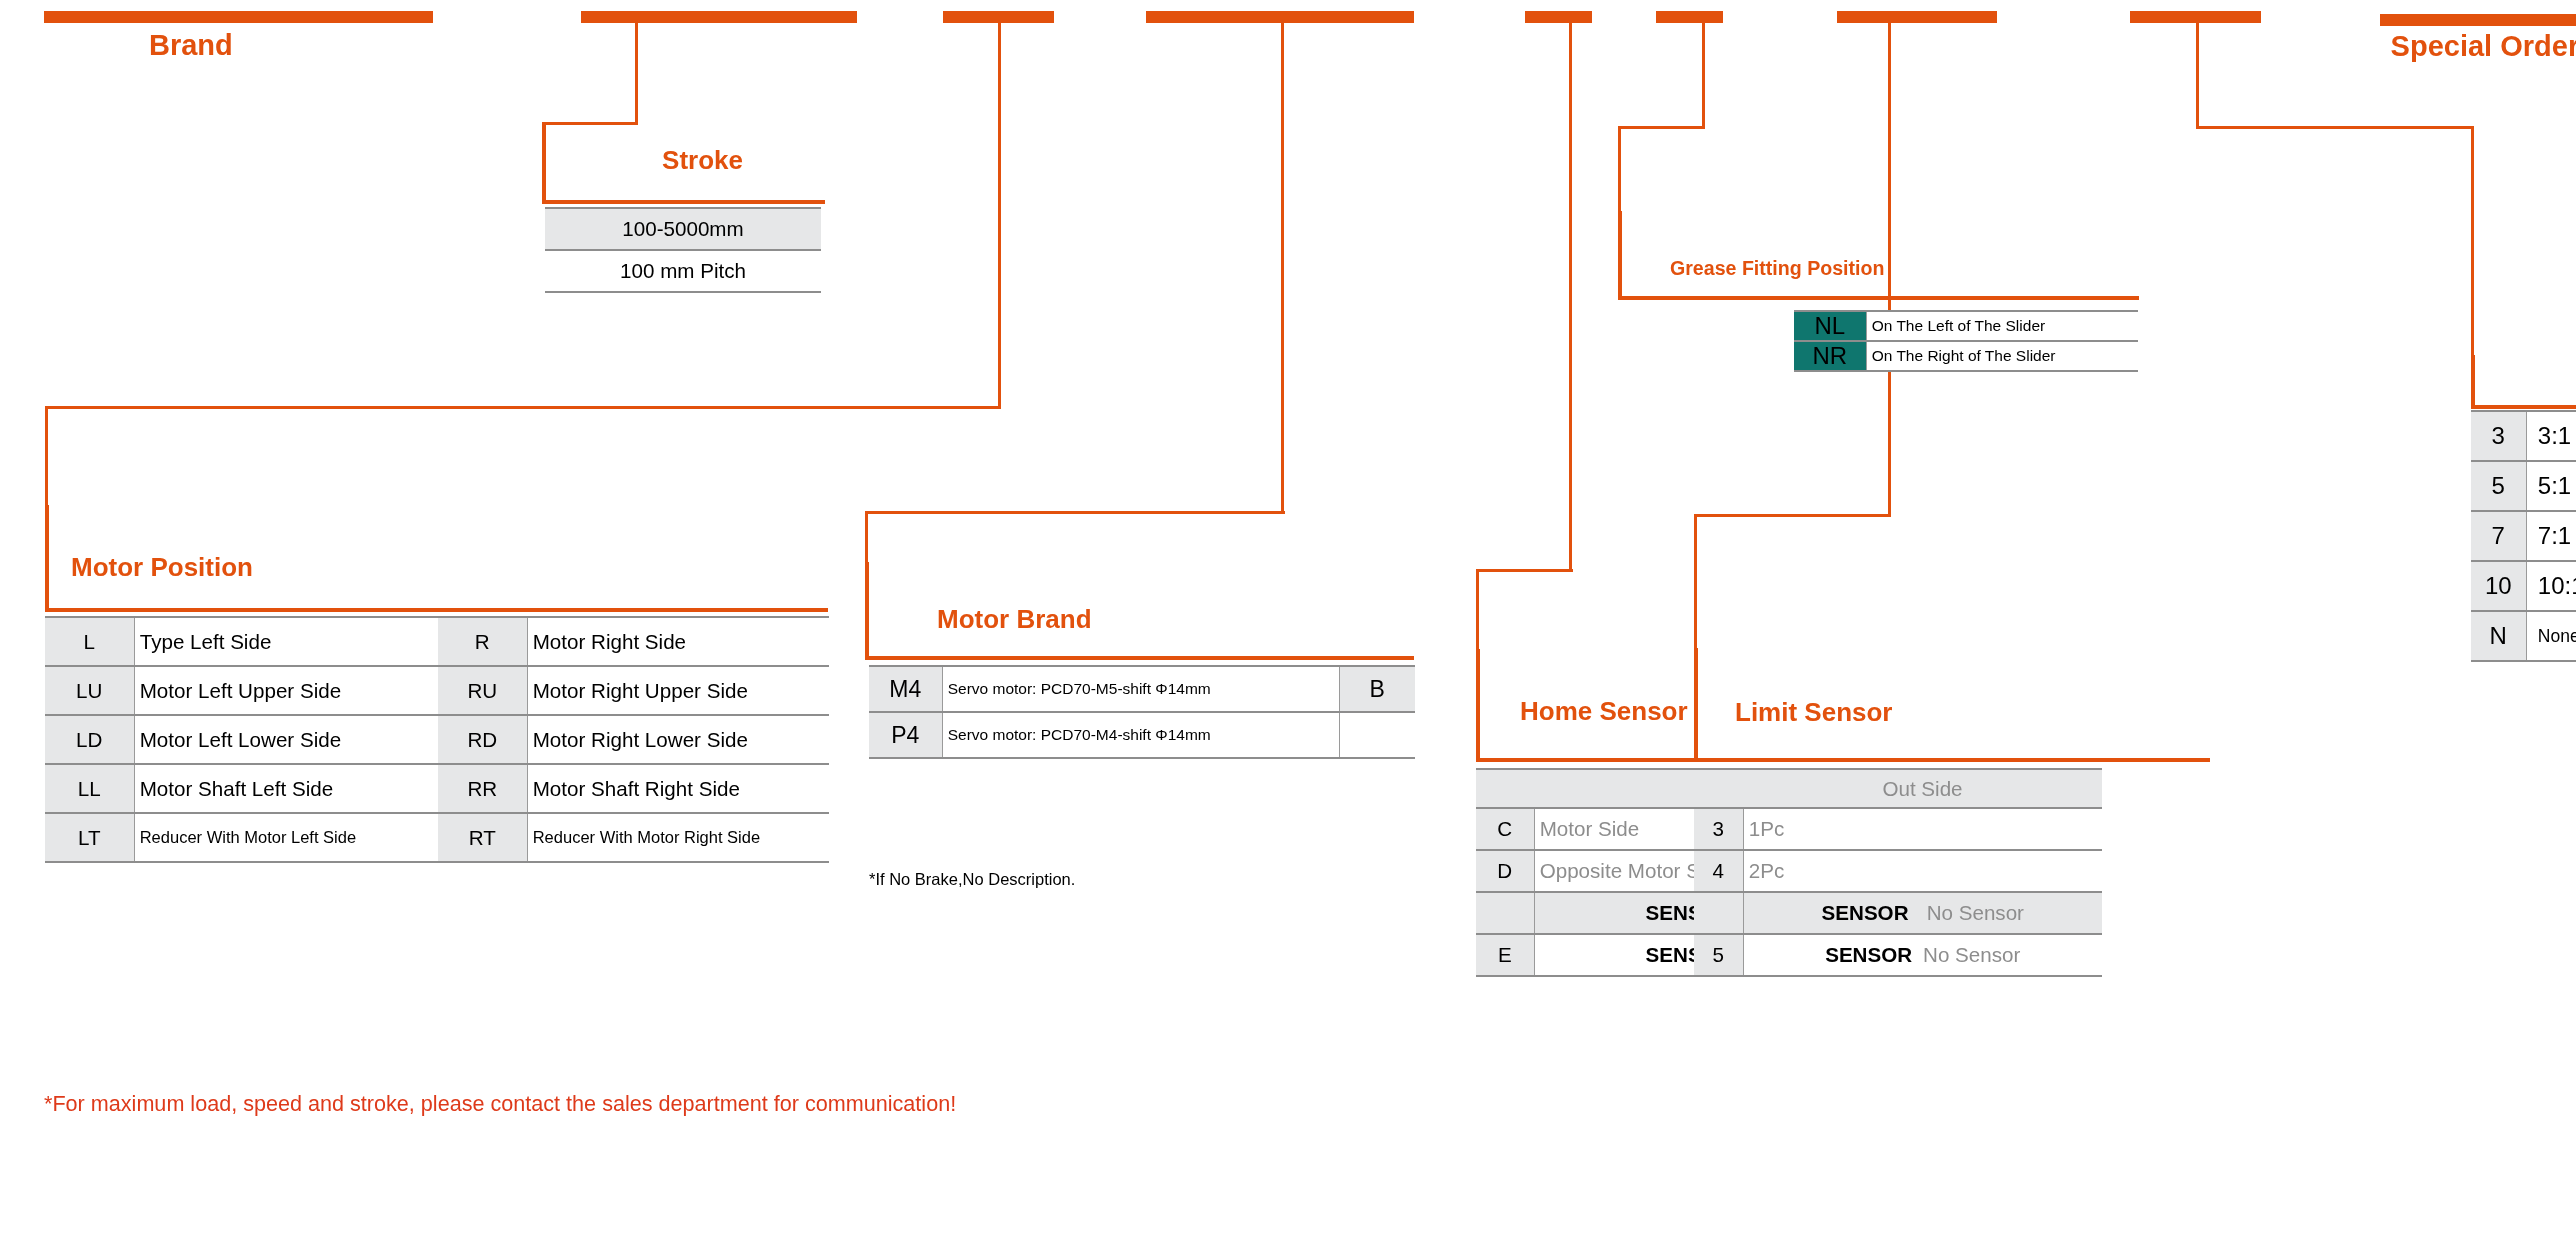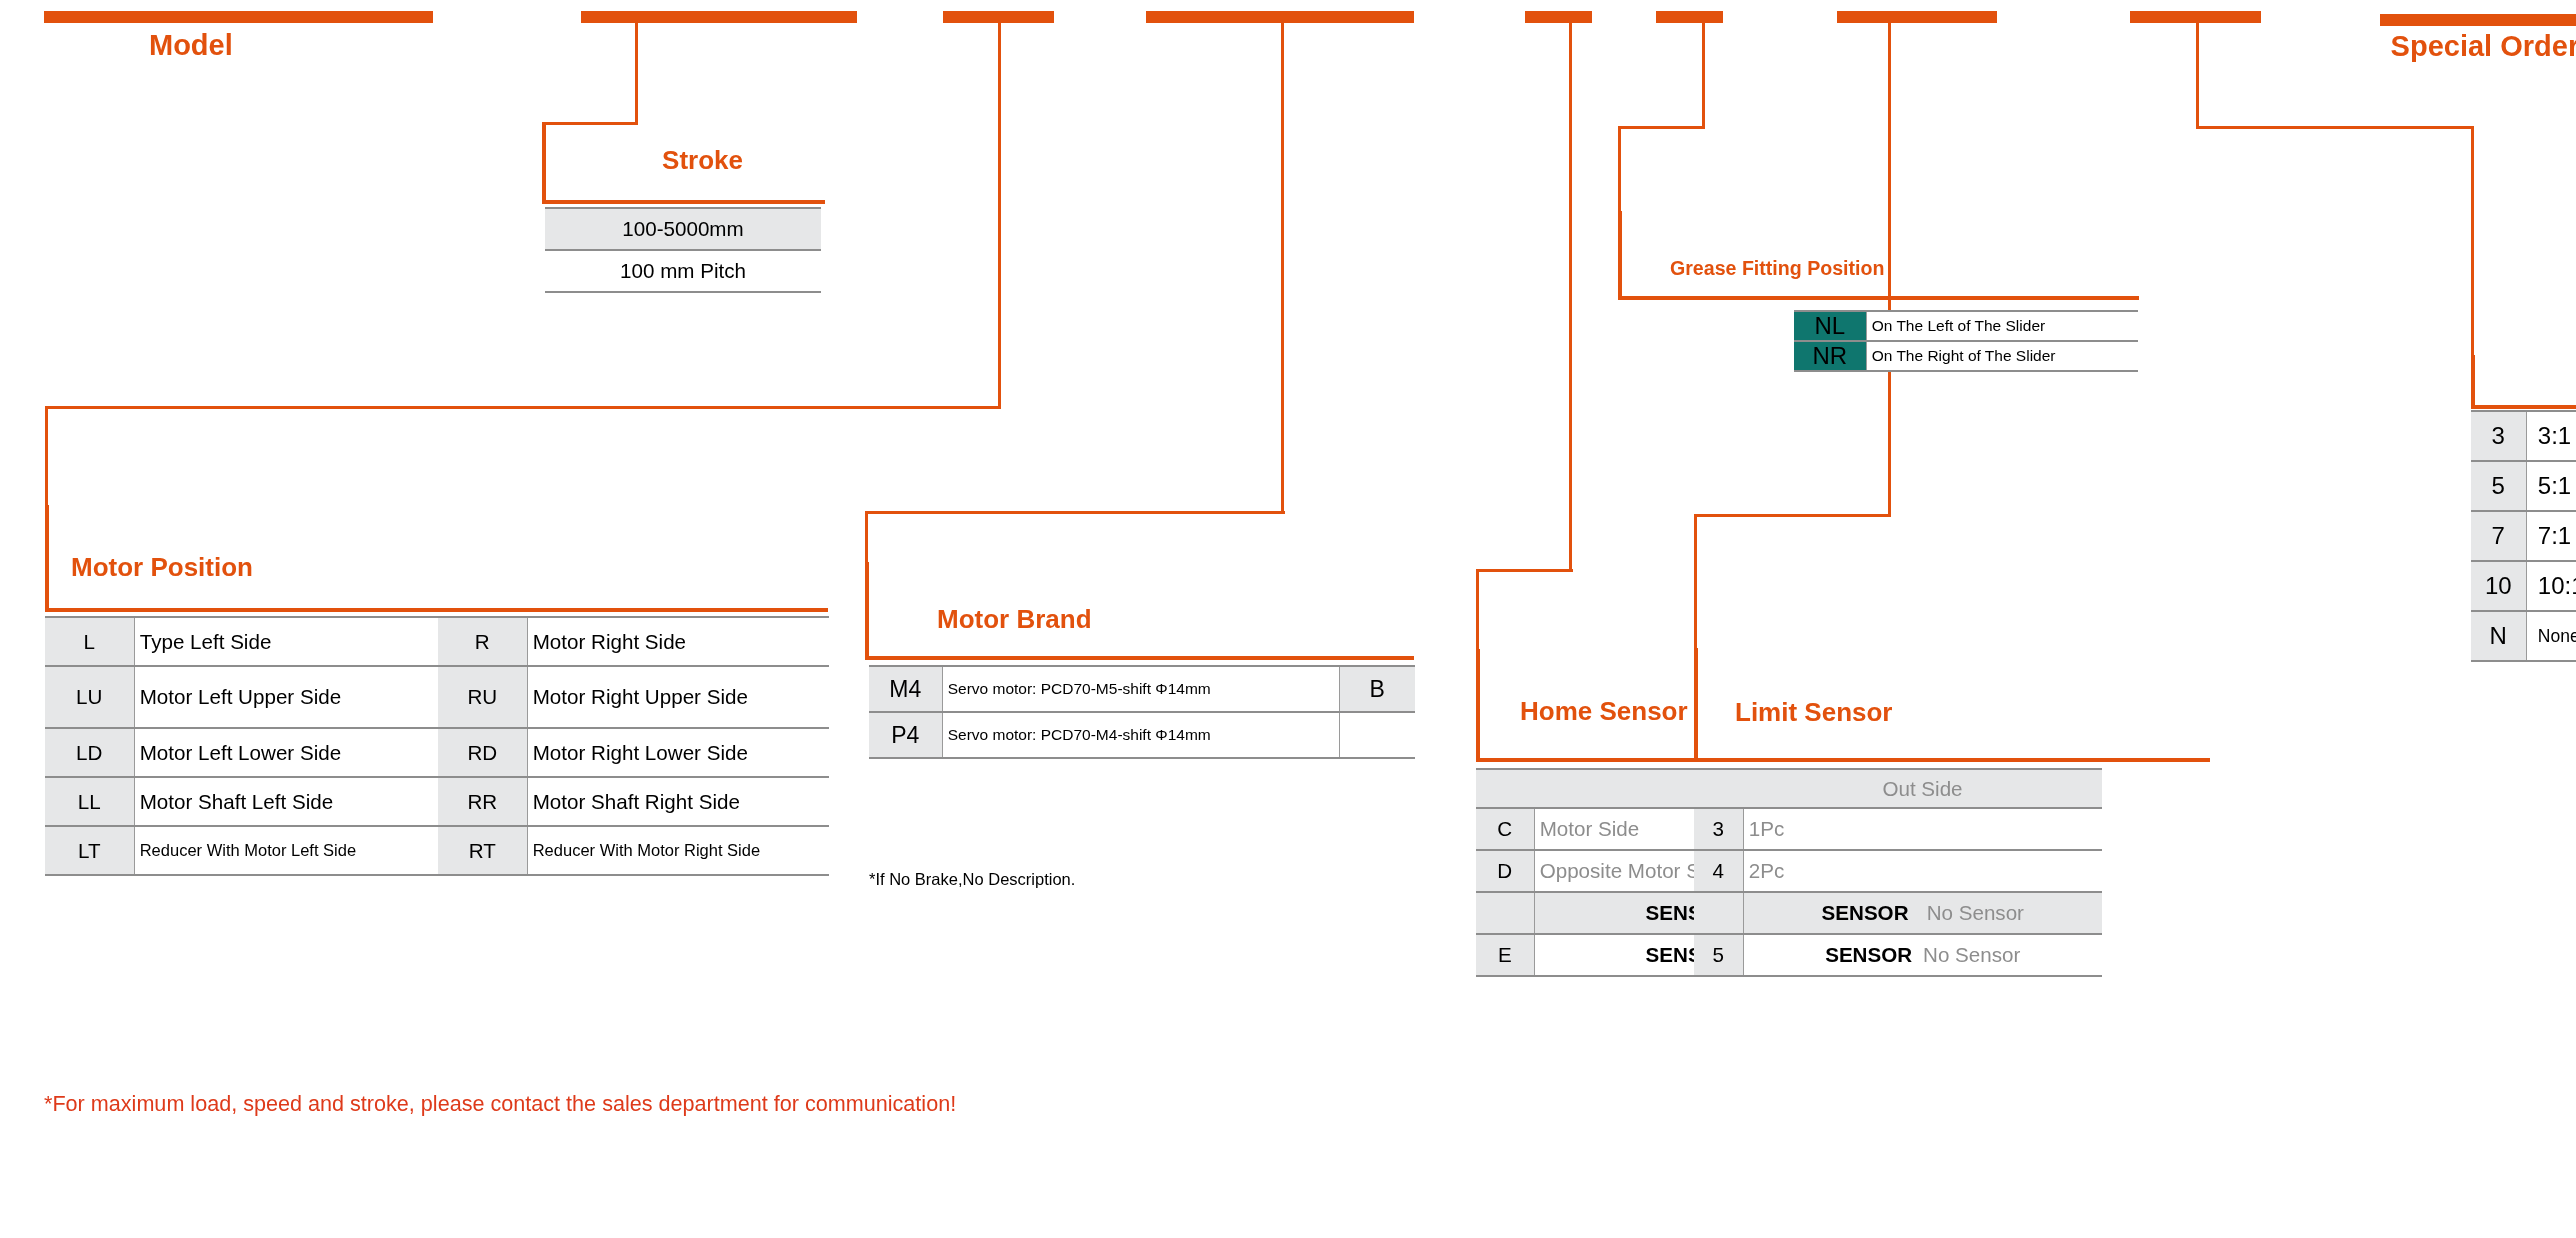--- a/index.html
+++ b/index.html
@@ -106,21 +106,21 @@
 
   <div class="lv" style="left:1888px;top:23px;height:494px;"></div>
   <div class="lh" style="left:1694px;top:514px;width:197px;"></div>
   <div class="lv" style="left:1694px;top:514px;height:194px;"></div>
 
   <div class="lv" style="left:2196px;top:23px;height:106px;"></div>
   <div class="lh" style="left:2196px;top:126px;width:278px;"></div>
   <div class="lv" style="left:2471px;top:126px;height:282px;"></div>
 
   <div class="grp" style="left:118px;top:28px;width:206px;height:36px;">
-    <div class="cap cap-left" style="left:31px;top:3.1px;font-size:29px;">Model</div>
+    <div class="cap cap-left" style="left:31px;top:3.1px;font-size:29px;">Brand</div>
   </div>
 
   <div class="grp" style="left:2370px;top:29px;width:392px;height:36px;">
     <div class="cap cap-left" style="left:20.6px;top:3.1px;font-size:29px;">Special Order No.</div>
   </div>
 
   <div class="grp" style="left:542px;top:122px;width:283px;height:82px;">
     <div class="frame-left"></div>
     <div class="frame-bot"></div>
     <div class="cap cap-right" style="right:82px;bottom:31px;font-size:26px;">Stroke</div>
@@ -180,21 +180,21 @@
       <col style="width:89px">
         <col style="width:302px">
     </colgroup>
     <tbody>
       <tr style="height:49px;">
         <td class="code">L</td>
         <td>Type Left Side</td>
         <td class="code">R</td>
         <td>Motor Right Side</td>
       </tr>
-      <tr style="height:62px;">
+      <tr style="height:49px;">
         <td class="code">LU</td>
         <td>Motor Left Upper Side</td>
         <td class="code">RU</td>
         <td>Motor Right Upper Side</td>
       </tr>
       <tr style="height:49px;">
         <td class="code">LD</td>
         <td>Motor Left Lower Side</td>
         <td class="code">RD</td>
         <td>Motor Right Lower Side</td>

